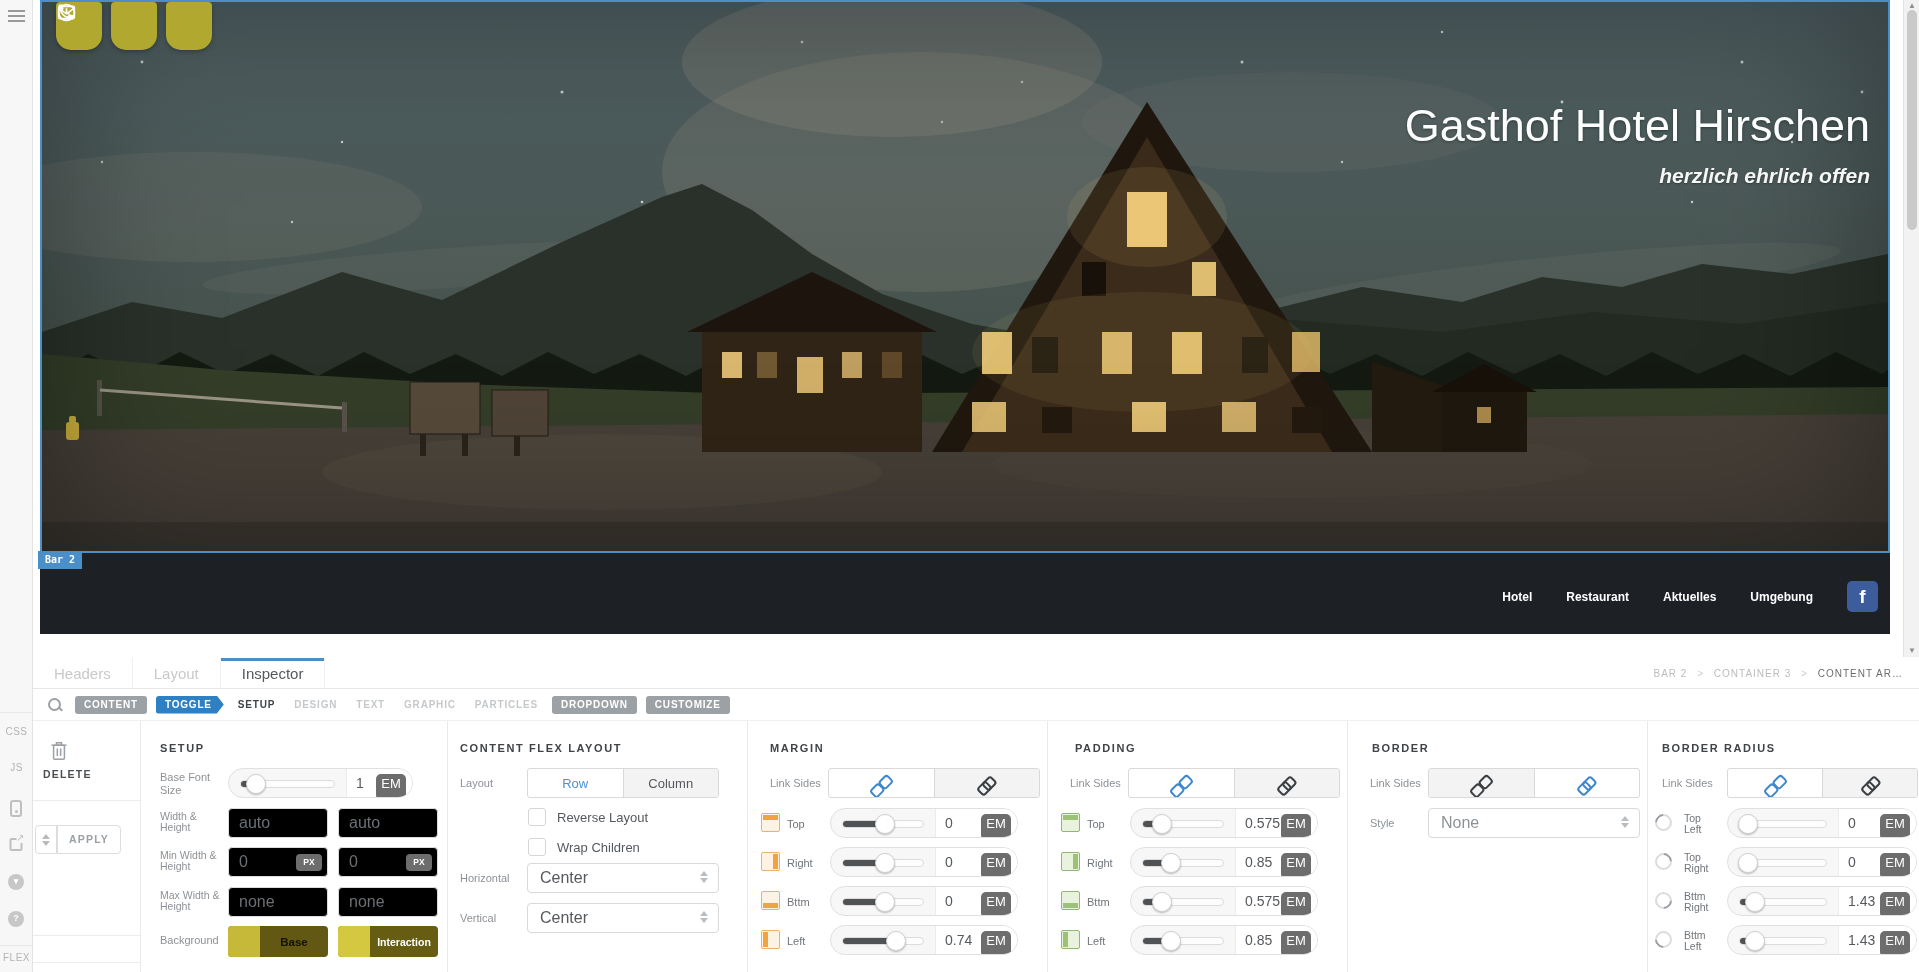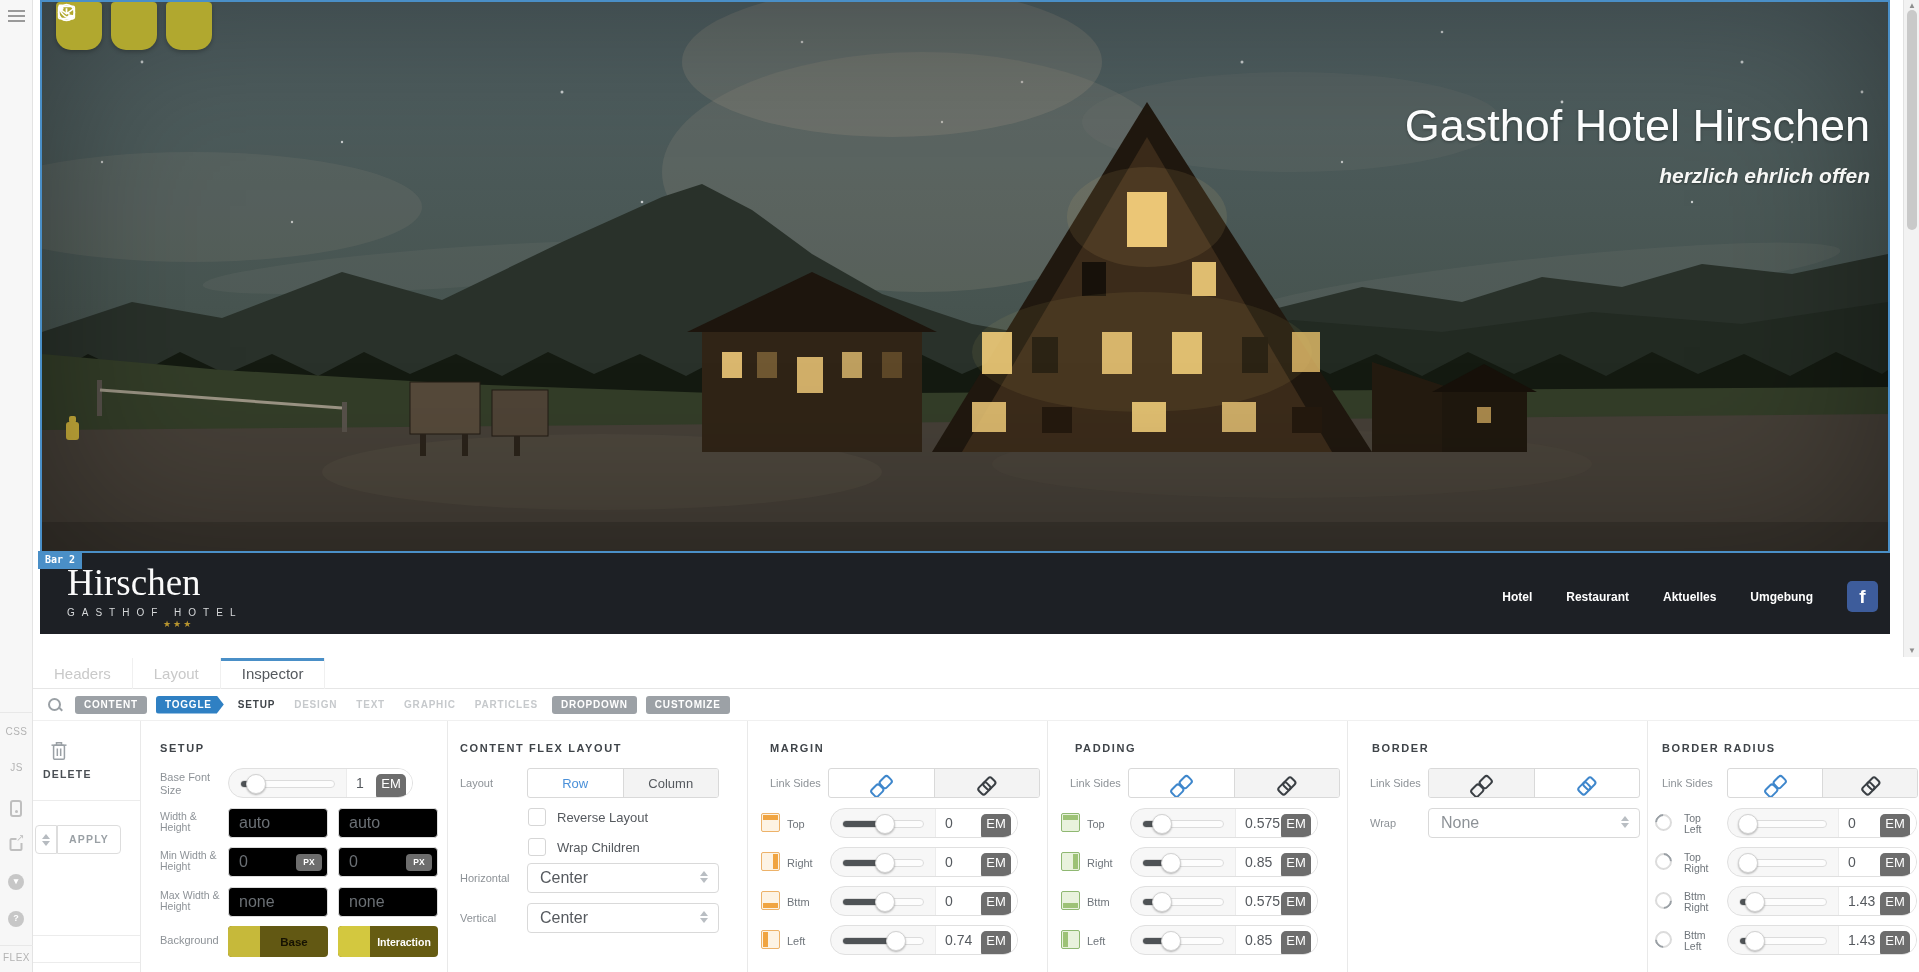--- a/index.html
+++ b/index.html
@@ -280,25 +280,20 @@
             </svg>
         </div>
       </div>
 
       <div class="hero-title">Gasthof Hotel Hirschen</div>
       <div class="hero-sub">herzlich ehrlich offen</div>
     </div>
 
     <div class="navbar">
       <div class="tag">Bar 2</div>
-      <div class="brand">
-        <div class="brand-name">Hirschen</div>
-        <div class="brand-sub">GASTHOF HOTEL</div>
-        <div class="stars">★★★</div>
-      </div>
       <div class="menu">
         <span class="menu-item">Hotel</span>
         <span class="menu-item">Restaurant</span>
         <span class="menu-item">Aktuelles</span>
         <span class="menu-item">Umgebung</span>
         <span class="fb">f</span>
       </div>
     </div>
   </div>
 </div>
@@ -308,20 +303,27 @@
   <div class="vthumb"></div>
   <div class="varrow" style="bottom:0">▼</div>
 </div>
 
 <div class="builder">
 
   <div class="tabs">
     <div class="tab">Headers</div>
     <div class="tab">Layout</div>
     <div class="tab active">Inspector</div>
+    <div class="crumbs">
+      <span class="crumb">BAR 2</span>
+      <span class="crumb-sep">&gt;</span>
+      <span class="crumb">CONTAINER 3</span>
+      <span class="crumb-sep">&gt;</span>
+      <span class="crumb last">CONTENT AR…</span>
+    </div>
   </div>
 
   <div class="filterbar">
     <span class="search-ic"></span>
     <span class="pill">CONTENT</span>
     <span class="pill blue">TOGGLE</span>
     <span class="pill textdark">SETUP</span>
     <span class="pill textlight">DESIGN</span>
     <span class="pill textlight">TEXT</span>
     <span class="pill textlight">GRAPHIC</span>
@@ -544,21 +546,21 @@
   <div class="p-title" style="left:1339px">BORDER</div>
   <div class="p-label" style="left:1337px;top:119px">Link Sides</div>
   <div class="seg" style="left:1395px;top:110px;width:212px">
     <div class="seg-cell off">
         <span class="linkic broken"></span>
       </div>
     <div class="seg-cell">
         <span class="linkic chain blue"></span>
       </div>
   </div>
-  <div class="p-label" style="left:1337px;top:159px">Wrap</div>
+  <div class="p-label" style="left:1337px;top:159px">Style</div>
   <div class="selectbox gray" style="left:1395px;top:150px;width:212px"><span>None</span><span class="chevs">
         <span class="tri up"></span>
         <span class="tri dn"></span>
       </span></div>
 
   <div class="p-title" style="left:1629px">BORDER RADIUS</div>
   <div class="p-label" style="left:1629px;top:119px">Link Sides</div>
   <div class="seg" style="left:1694px;top:110px;width:191px">
     <div class="seg-cell">
         <span class="linkic broken blue"></span>

